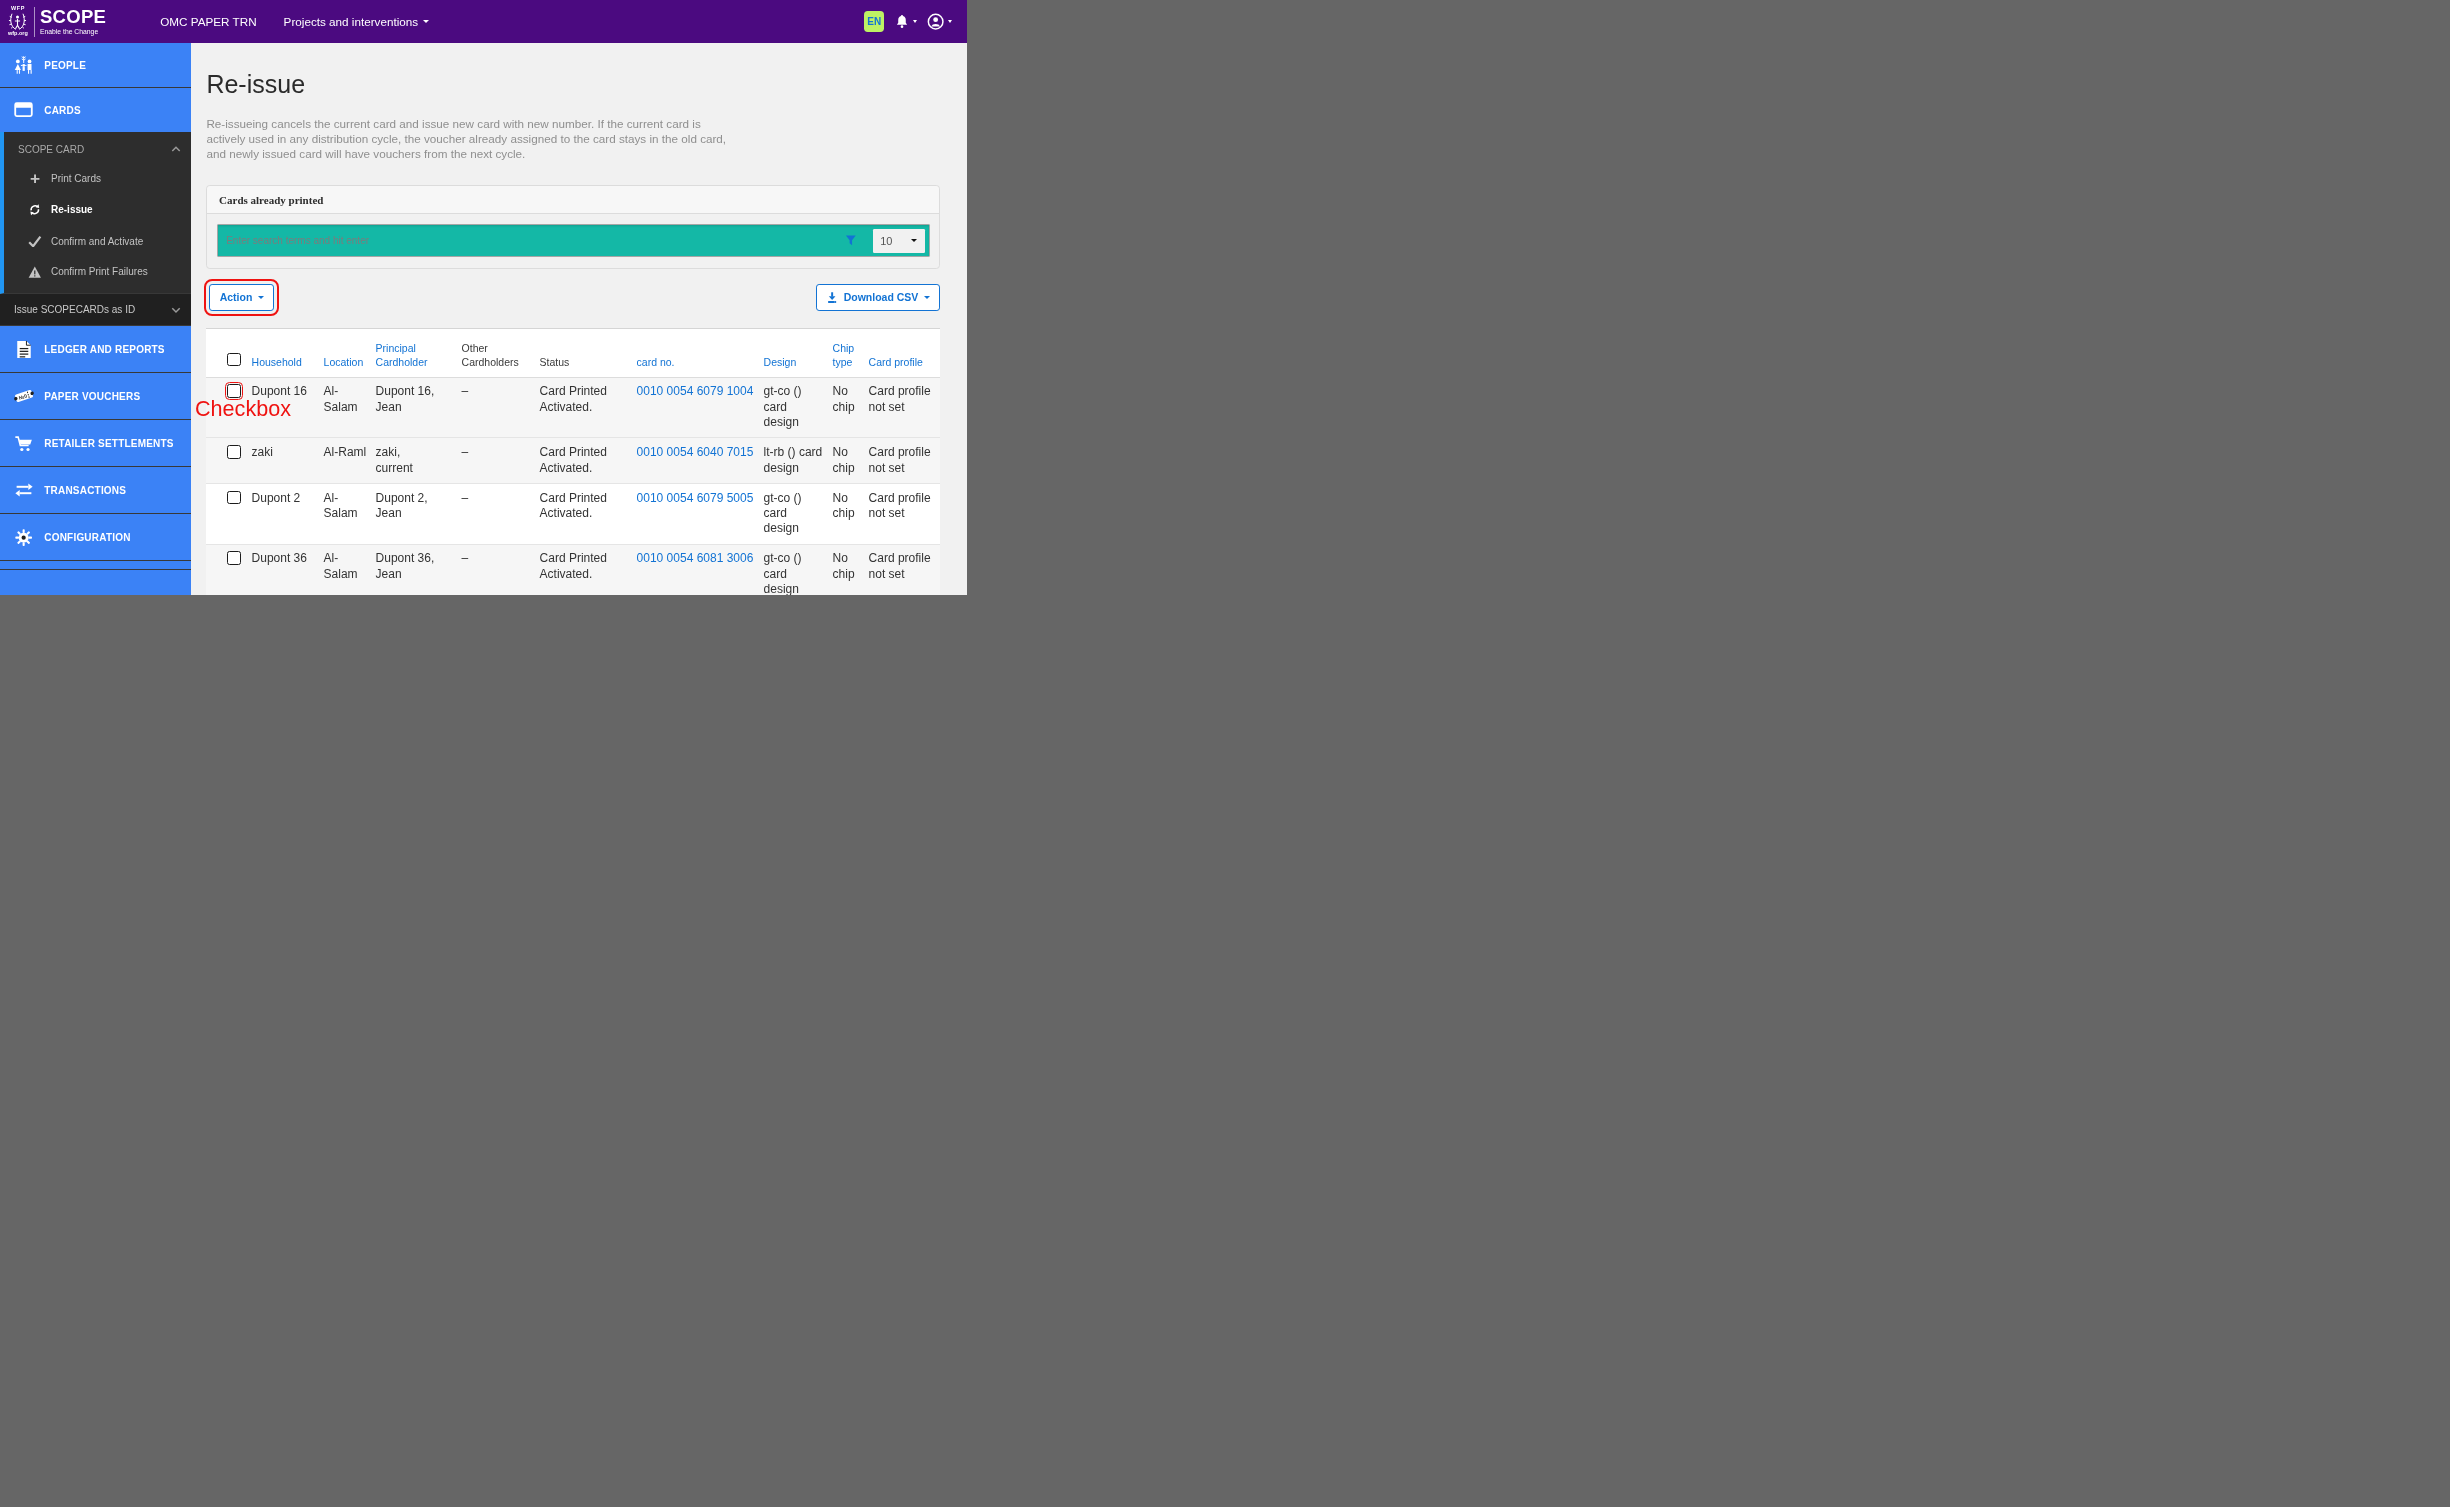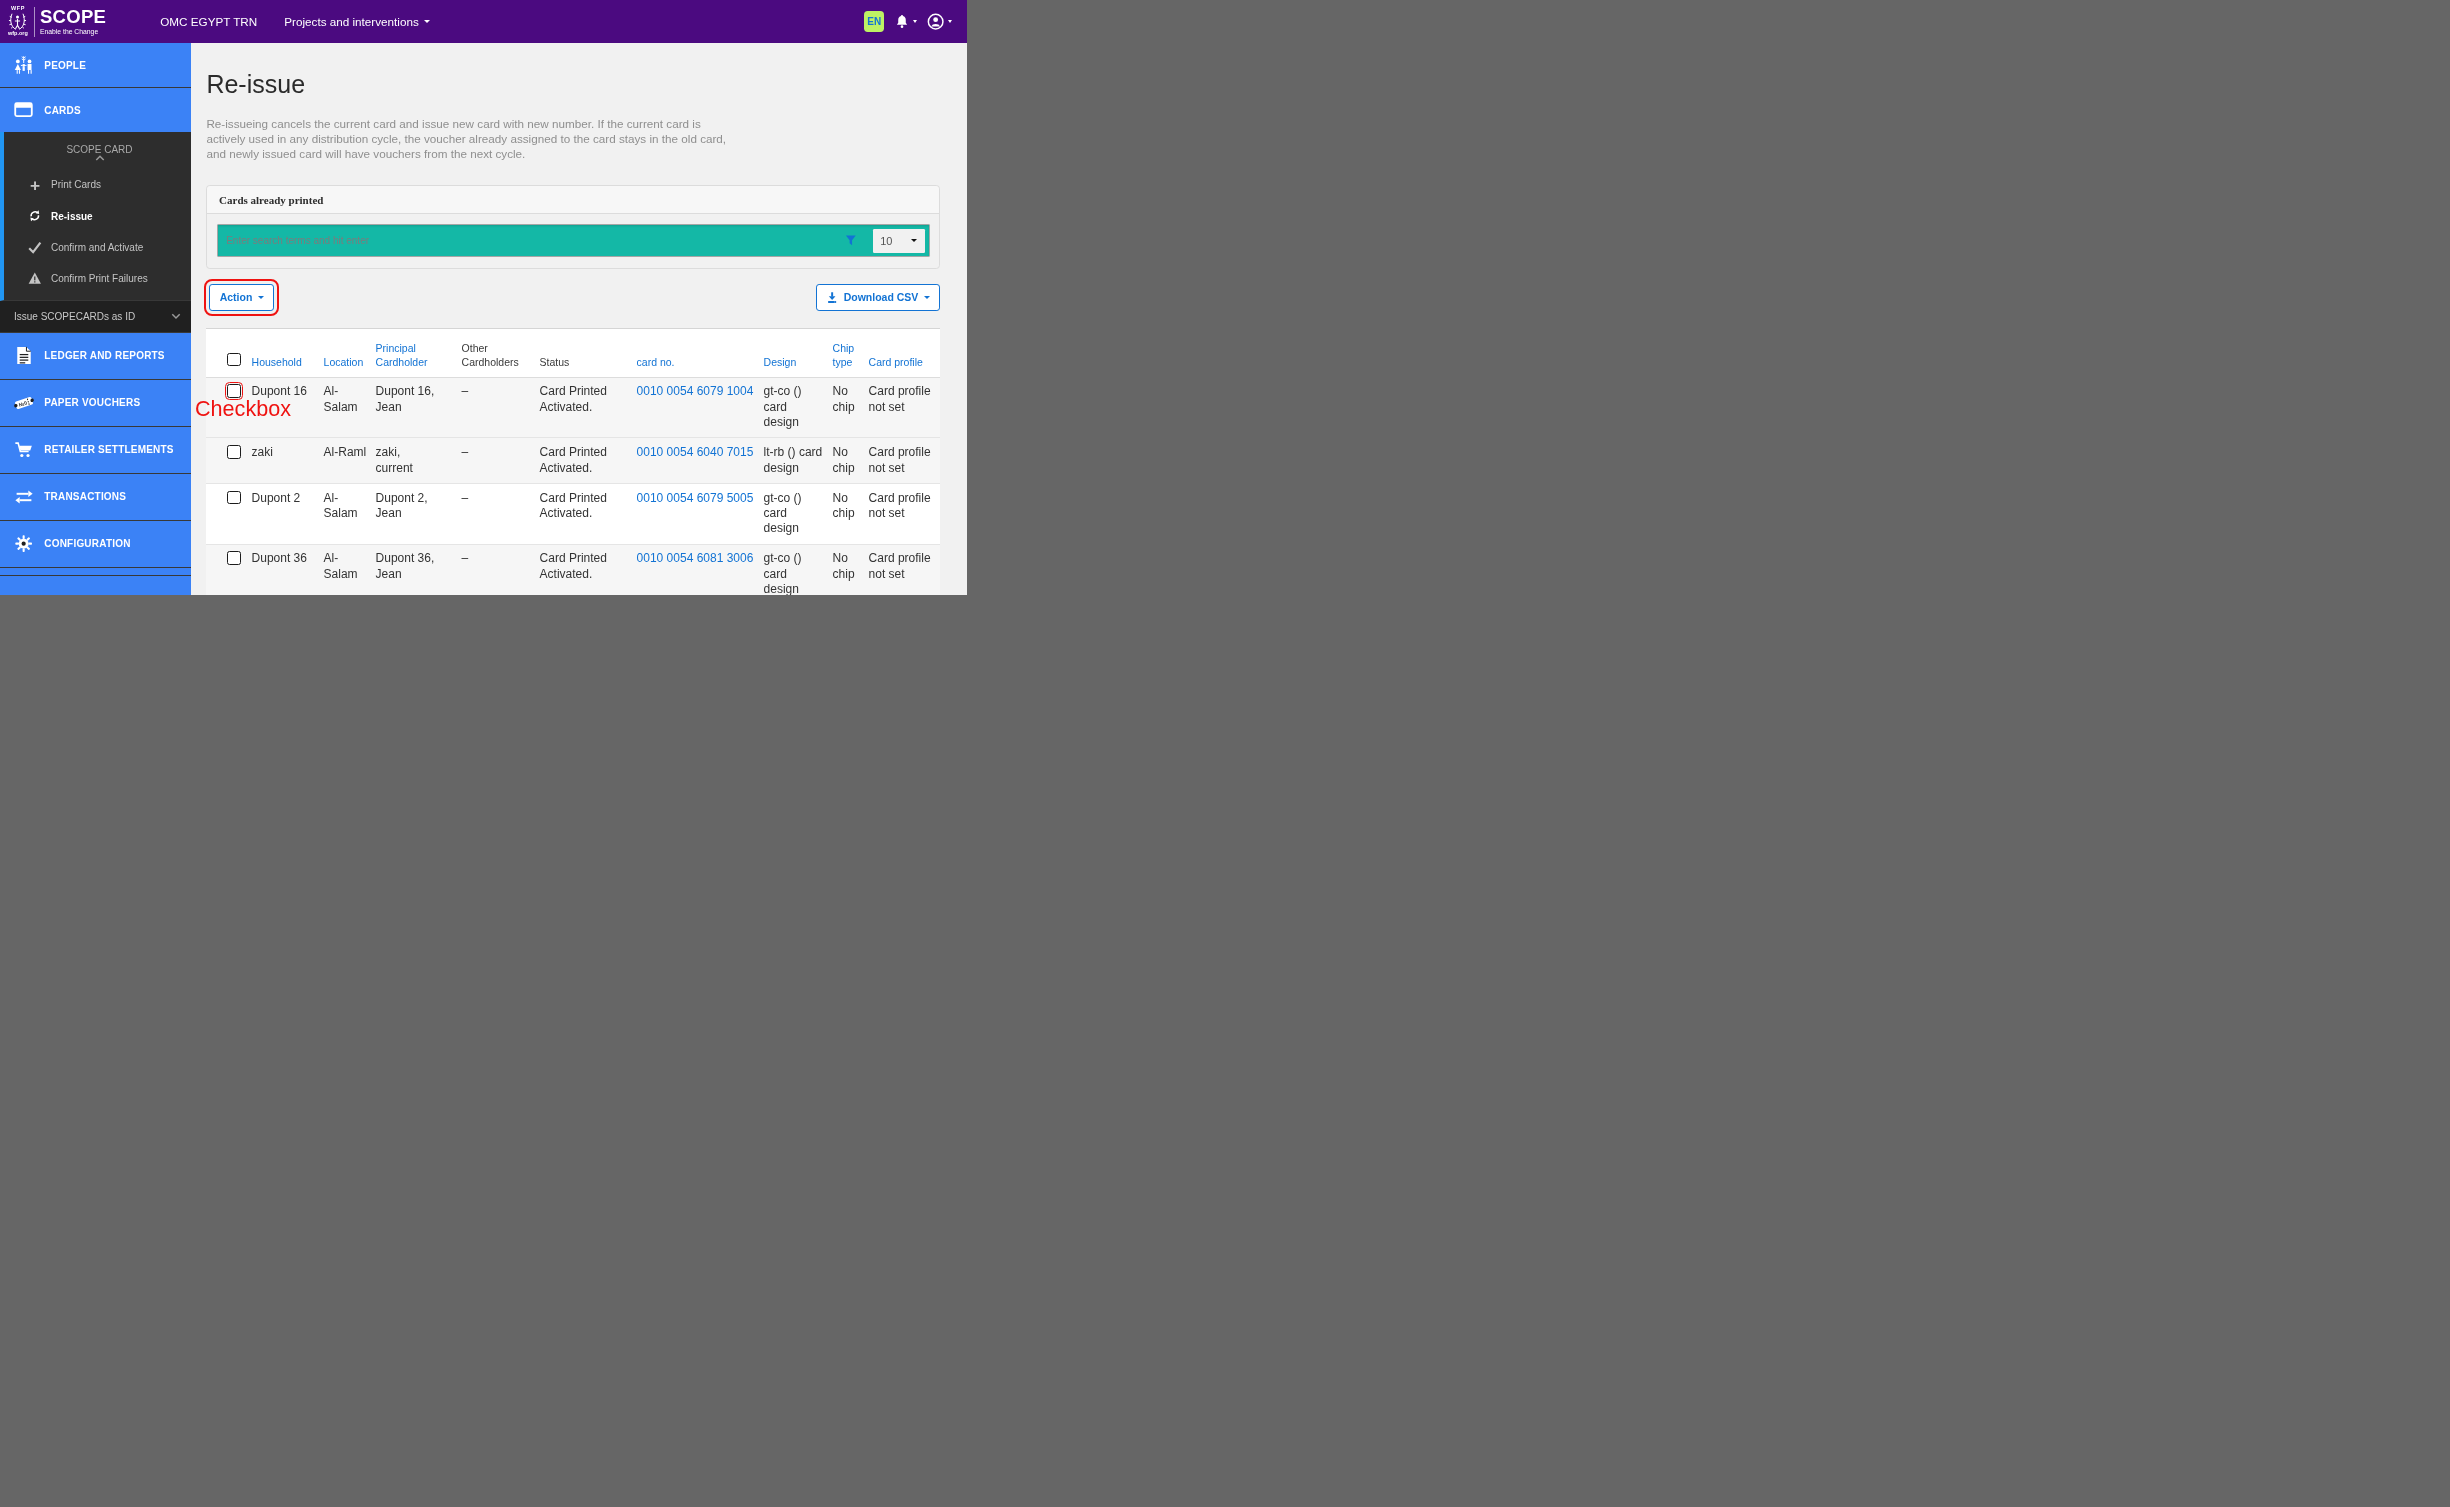--- a/index.html
+++ b/index.html
@@ -23,21 +23,21 @@
               display:flex;align-items:center;justify-content:center;}
   .icon-dd{display:flex;align-items:center;gap:3.7px;color:#fff;}
 
   
   .sidebar{position:absolute;top:43px;left:0;width:191px;bottom:0;background:#3b82f6;}
   .side-item{display:flex;align-items:center;gap:8.6px;height:44px;padding-left:12.3px;border-bottom:0.6px solid #383838;
              color:#fff;font-weight:bold;font-size:10px;letter-spacing:0.2px;}
   .side-item .ic{width:23.4px;display:flex;justify-content:center;align-items:center;}
   .side-item.noline{border-bottom:none;}
   .submenu{background:#2d2d2d;border-left:4.3px solid #2196f3;border-bottom:0.6px solid #383838;padding-bottom:6.2px;}
-  .submenu-header{display:flex;align-items:center;justify-content:space-between;padding:11.7px 10px 8.6px 14px;color:#a9a9a9;font-size:10px;flex-direction:column;}
+  .submenu-header{display:flex;align-items:center;justify-content:space-between;padding:11.7px 10px 8.6px 14px;color:#a9a9a9;font-size:10px;}
   .sub-item{display:flex;align-items:center;gap:8px;padding:9.2px 0 9.2px 23px;color:#c3c3c3;font-size:10px;}
   .sub-item .sic{width:16px;display:flex;justify-content:center;align-items:center;}
   .sub-item.active{color:#fff;font-weight:bold;}
   .collapsed-group{display:flex;align-items:center;justify-content:space-between;padding:10px 10px 10px 14px;
                    color:#c9c9c9;font-size:10px;border-bottom:0.6px solid #383838;background:#202020;}
   .side-footer{border-bottom:0.6px solid #383838;height:7.4px;}
   .plus-glyph{font-size:17.3px;font-weight:bold;line-height:12.3px;color:inherit;}
 
   
   .main{position:absolute;left:191px;top:43px;right:0;bottom:0;background:#f1f1f1;padding:0 27px 0 15.4px;overflow:hidden;}
@@ -108,21 +108,21 @@
       </div>
       <div class="brand-divider"></div>
       <div>
         <div class="brand-name">SCOPE</div>
         <div class="brand-tagline">Enable the Change</div>
       </div>
     </div>
 
     <nav class="top-nav">
       <span class="top-nav-item">
-        <span>OMC EGYPT TRN</span>
+        <span>OMC PAPER TRN</span>
       </span>
       <span class="top-nav-item">
         <span>Projects and interventions</span>
         <span class="caret"></span>
       </span>
     </nav>
 
     <div class="top-right">
       <div class="lang-badge">EN</div>
       <div class="icon-dd">

